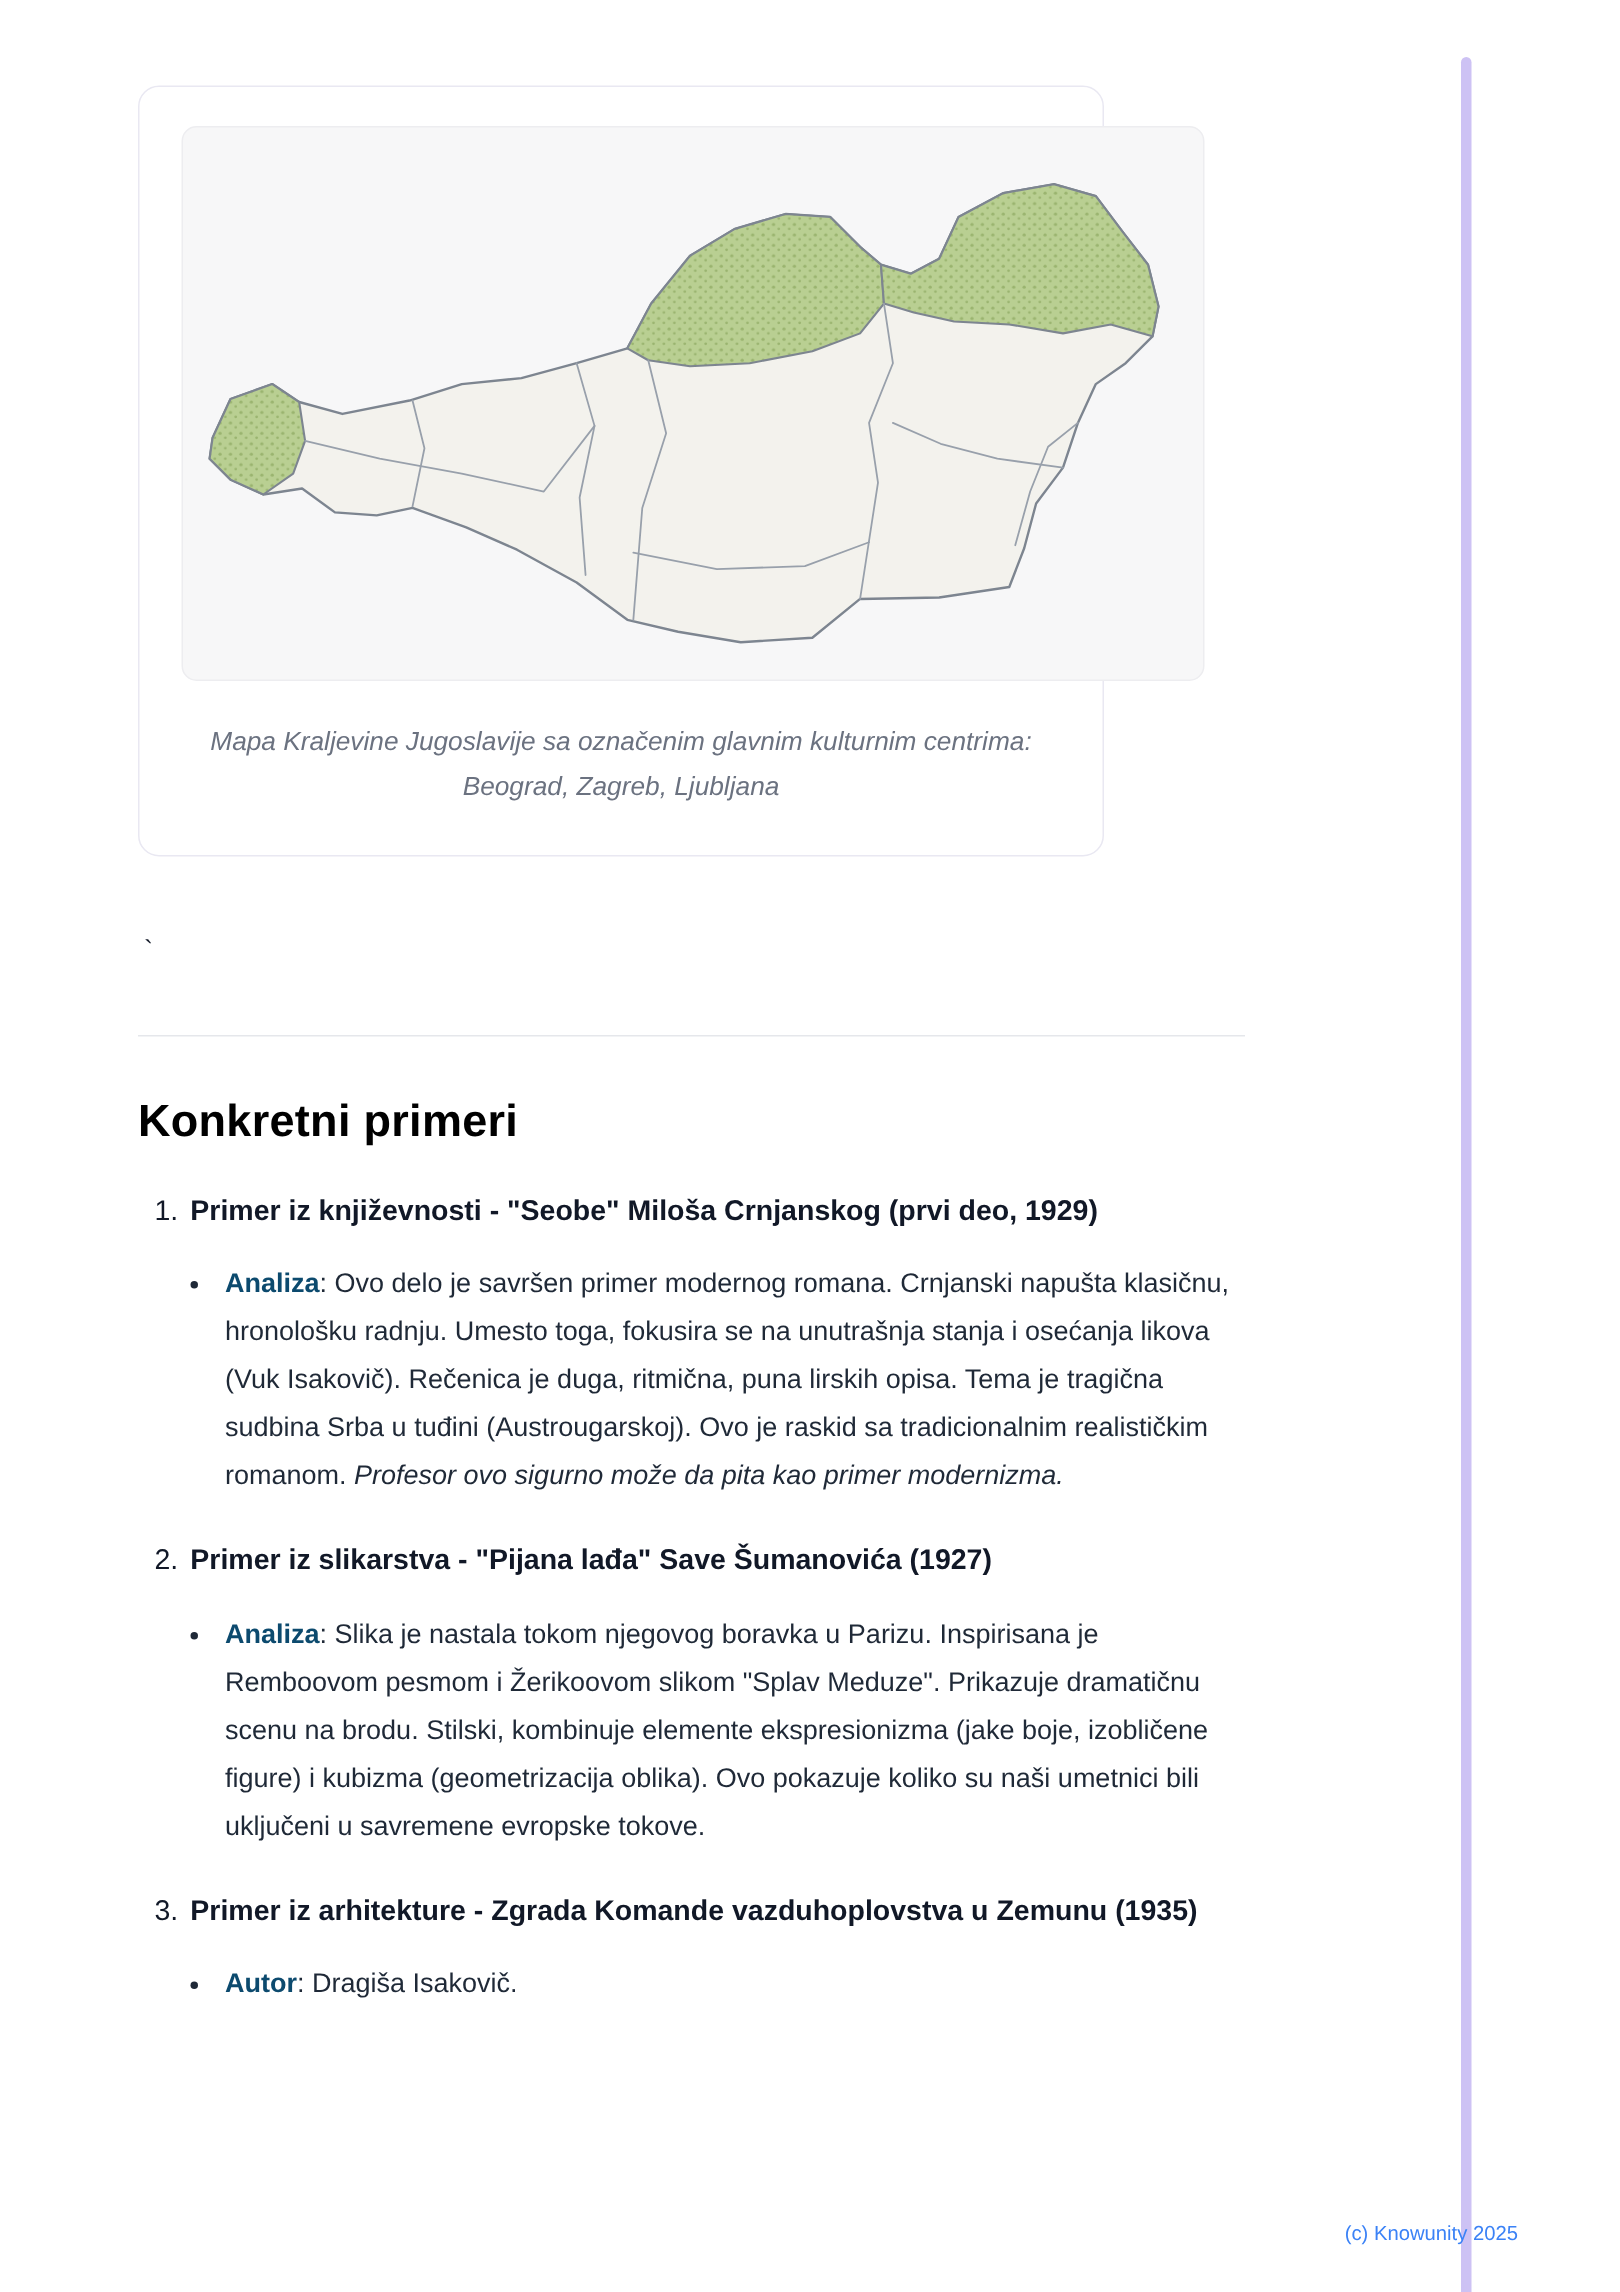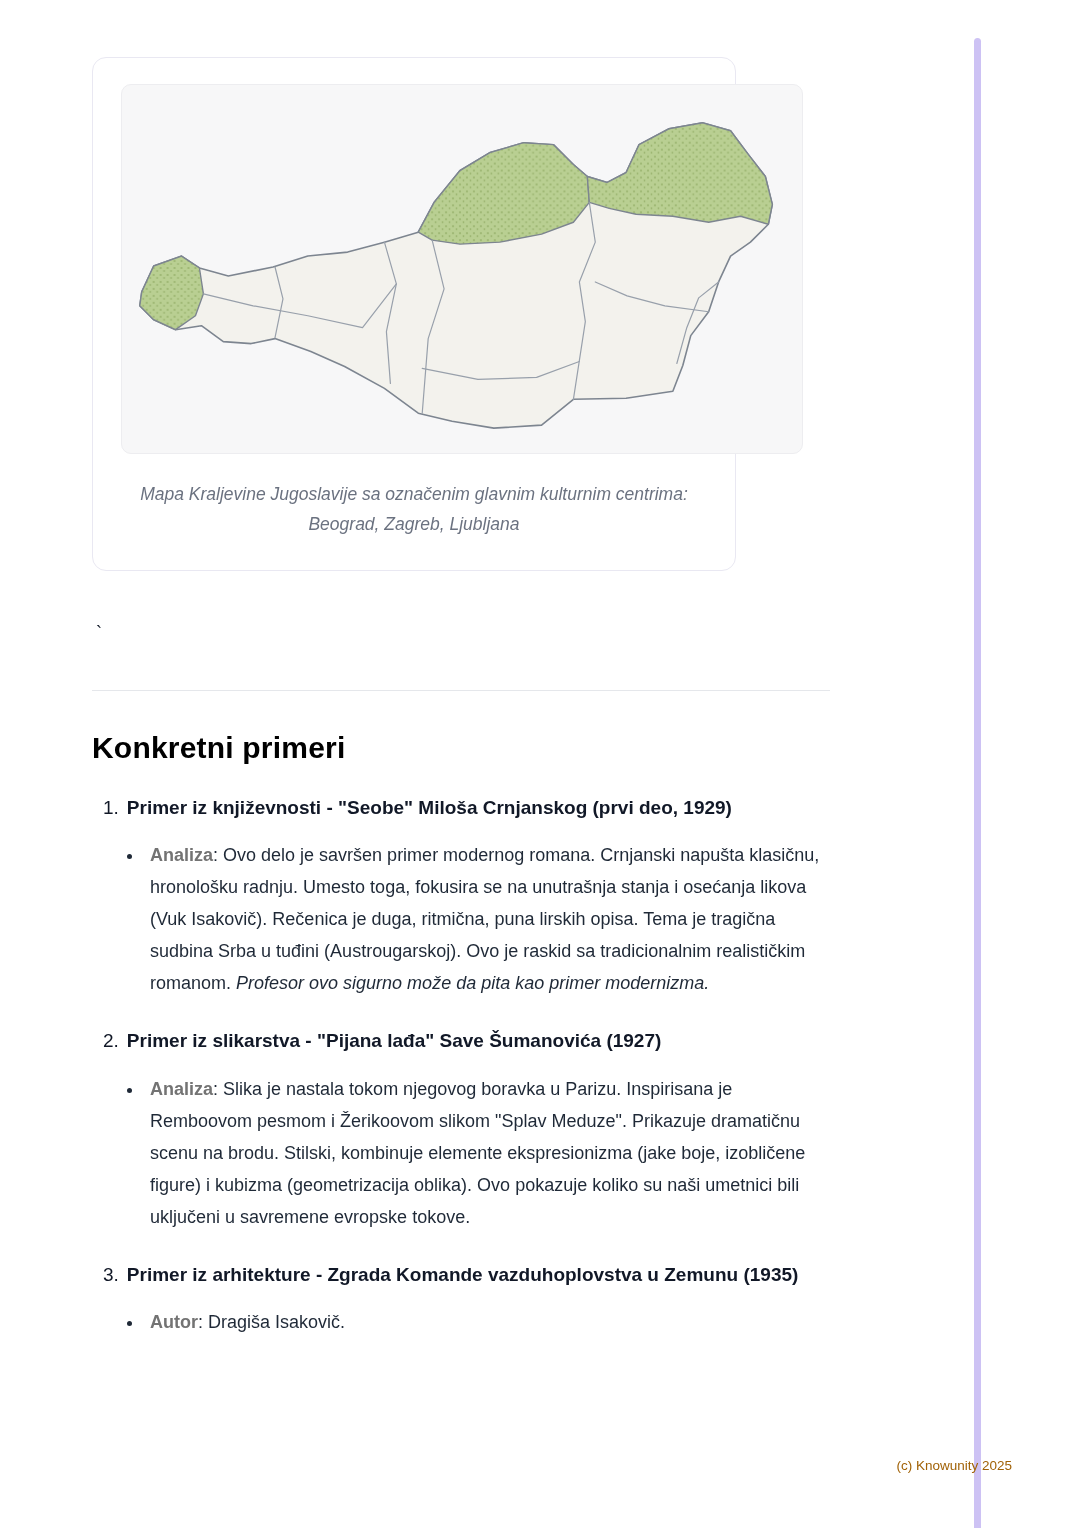--- a/index.html
+++ b/index.html
@@ -87,36 +87,36 @@
     margin-top: 17px;
     padding-left: 52px;
     list-style: disc;
   }
   .bullets li {
     font-size: 18px;
     line-height: 1.78;
     padding-left: 6px;
     color: #1f2937;
   }
-  .bullet-label { font-weight: 700; color: #737373; }
+  .bullet-label { font-weight: 700; color: #0c4a6e; }
   .bullets em { }
 
   
   .scrollbar {
     position: absolute;
     left: 974px; top: 38px;
     width: 7px; height: 1490px;
     background: #cdc2f4;
     border-radius: 4px 4px 0 0;
   }
   .footer {
     position: absolute;
-    right: 68px; bottom: 55px;
+    right: 68px; bottom: 32px;
     font-size: 13.5px;
-    color: #a16207;
+    color: #3b82f6;
     z-index: 2;
   }
 </style>
 </head>
 <body>
 
 <div class="content">
 
   <div class="map-card">
     <div class="map-frame">

